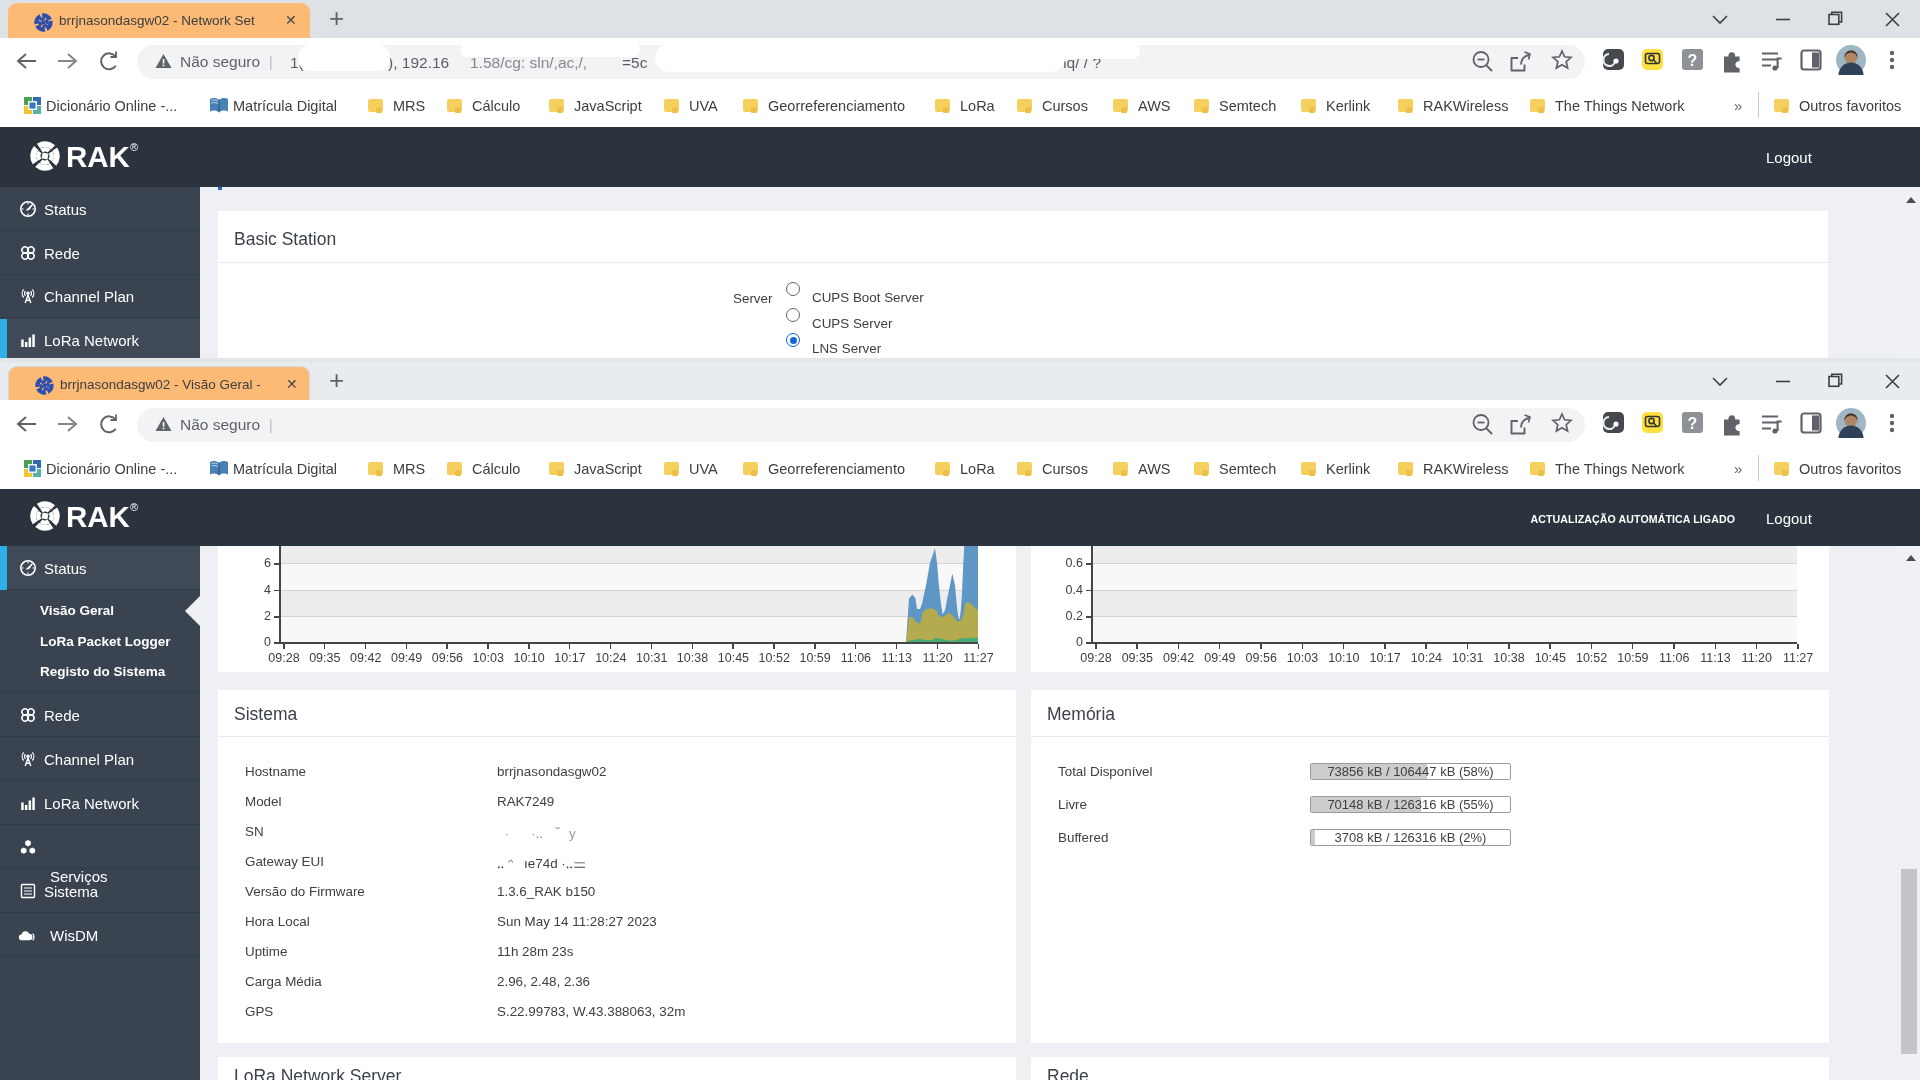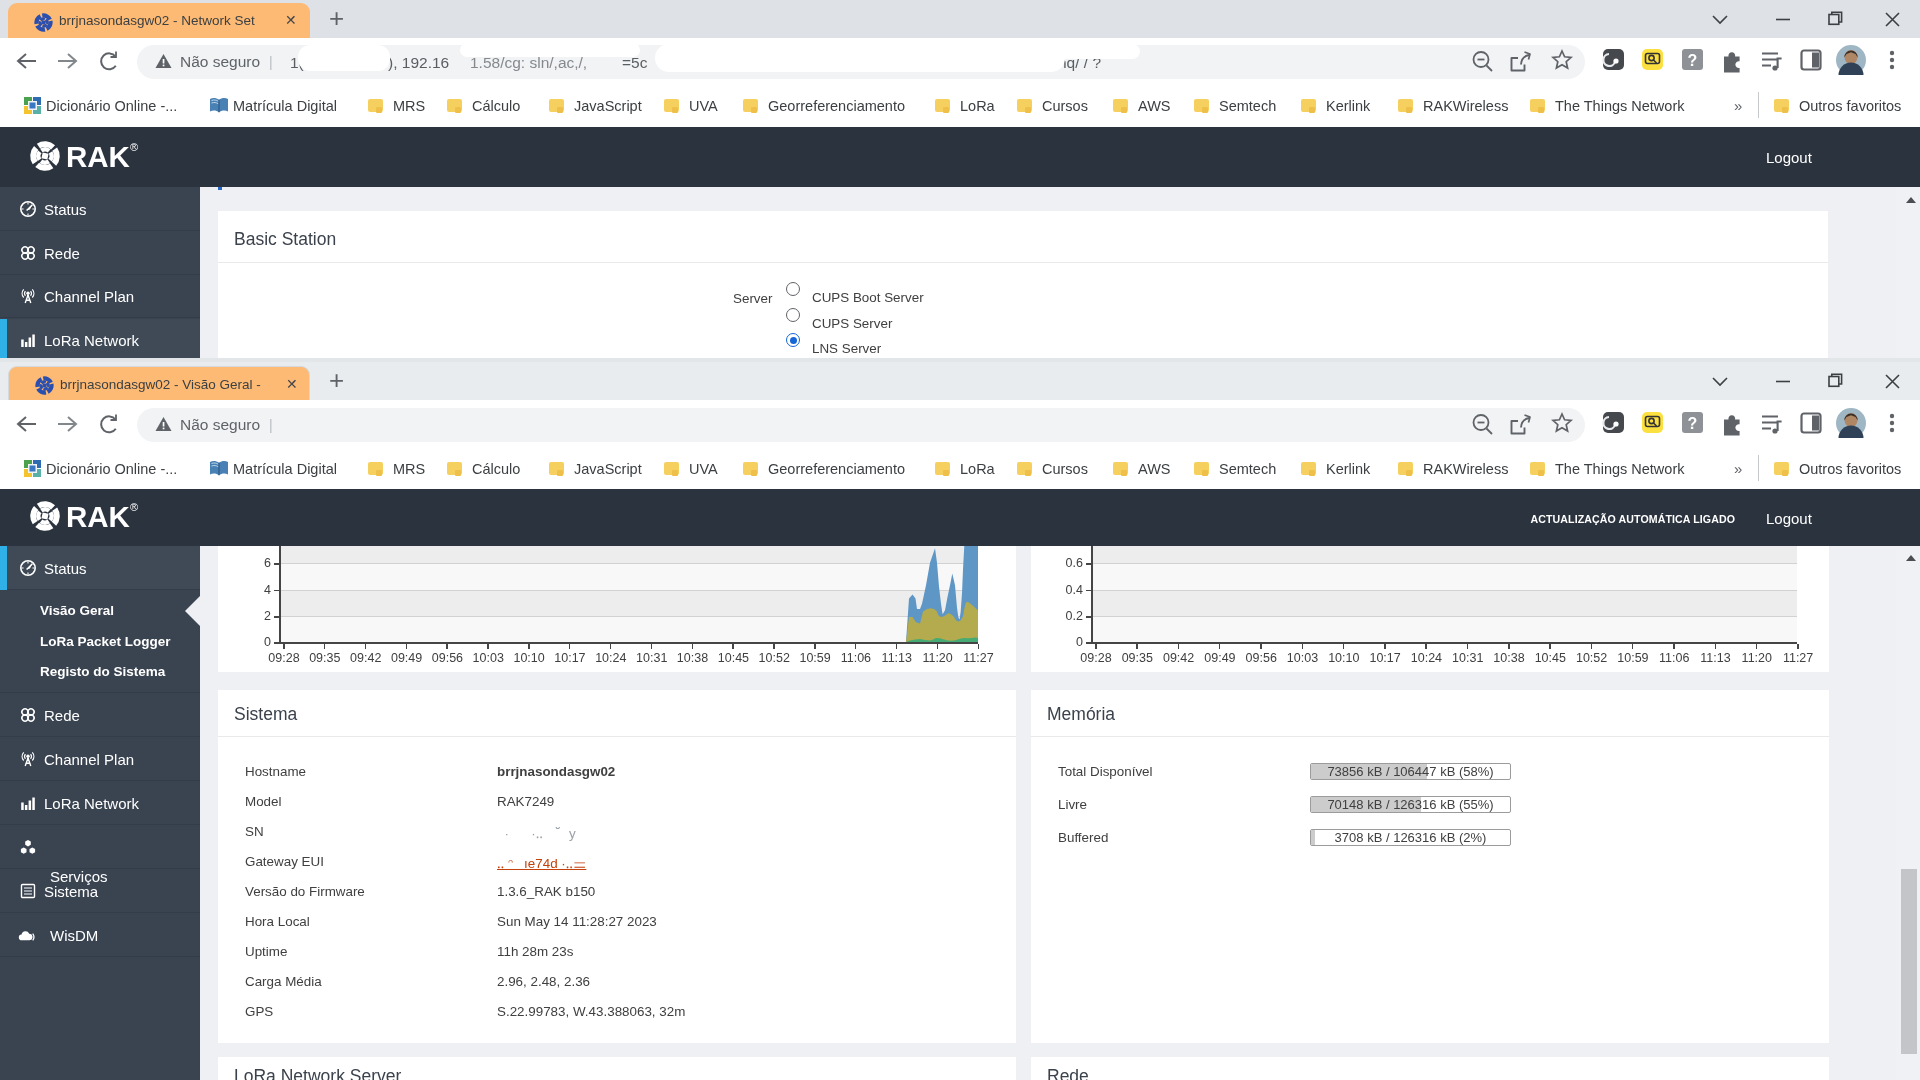--- a/index.html
+++ b/index.html
@@ -555,27 +555,27 @@
           <span class="t" style="left:663.5px;top:105px;width:42px;text-align:center;font-size:12.5px;">11:13</span>
           <div class="abs" style="left:724.8px;top:98px;width:1.5px;height:5px;background:#454545;"></div>
           <span class="t" style="left:704.8px;top:105px;width:42px;text-align:center;font-size:12.5px;">11:20</span>
           <div class="abs" style="left:766.1px;top:98px;width:1.5px;height:5px;background:#454545;"></div>
           <span class="t" style="left:746.1px;top:105px;width:42px;text-align:center;font-size:12.5px;">11:27</span>
         </div>
       <div class="card" style="left:18px;top:144px;width:798px;height:353px;">
           <div class="cardh" style="top:14px;">Sistema</div>
           <div class="carddiv" style="top:45.5px;"></div>
           <span class="t" style="left:27px;top:74px;">Hostname</span>
-          <span class="t" style="left:279px;top:74px;font-weight:bold;">brrjnasondasgw02</span>
+          <span class="t" style="left:279px;top:74px;">brrjnasondasgw02</span>
           <span class="t" style="left:27px;top:104px;">Model</span>
           <span class="t" style="left:279px;top:104px;">RAK7249</span>
           <span class="t" style="left:27px;top:134px;">SN</span>
           <span class="t" style="left:279px;top:134px;color:#9aa0a6;">&nbsp;&nbsp;·&nbsp;&nbsp;&nbsp;&nbsp;&nbsp;&nbsp;·‥&nbsp;&nbsp;&nbsp;&nbsp;&nbsp;ﬞ&nbsp;&nbsp;y</span>
           <span class="t" style="left:27px;top:164px;">Gateway EUI</span>
-          <span class="t" style="left:279px;top:164px;color:#c2410c;text-decoration:underline;">‥&nbsp;ᵔ&nbsp;&nbsp;&nbsp;ıe74d&nbsp;·‥ᆖ</span>
+          <span class="t" style="left:279px;top:164px;color:#404040;">‥&nbsp;ᵔ&nbsp;&nbsp;&nbsp;ıe74d&nbsp;·‥ᆖ</span>
           <span class="t" style="left:27px;top:194px;">Versão do Firmware</span>
           <span class="t" style="left:279px;top:194px;">1.3.6_RAK b150</span>
           <span class="t" style="left:27px;top:224px;">Hora Local</span>
           <span class="t" style="left:279px;top:224px;">Sun May 14 11:28:27 2023</span>
           <span class="t" style="left:27px;top:254px;">Uptime</span>
           <span class="t" style="left:279px;top:254px;">11h 28m 23s</span>
           <span class="t" style="left:27px;top:284px;">Carga Média</span>
           <span class="t" style="left:279px;top:284px;">2.96, 2.48, 2.36</span>
           <span class="t" style="left:27px;top:314px;">GPS</span>
           <span class="t" style="left:279px;top:314px;">S.22.99783, W.43.388063, 32m</span>

